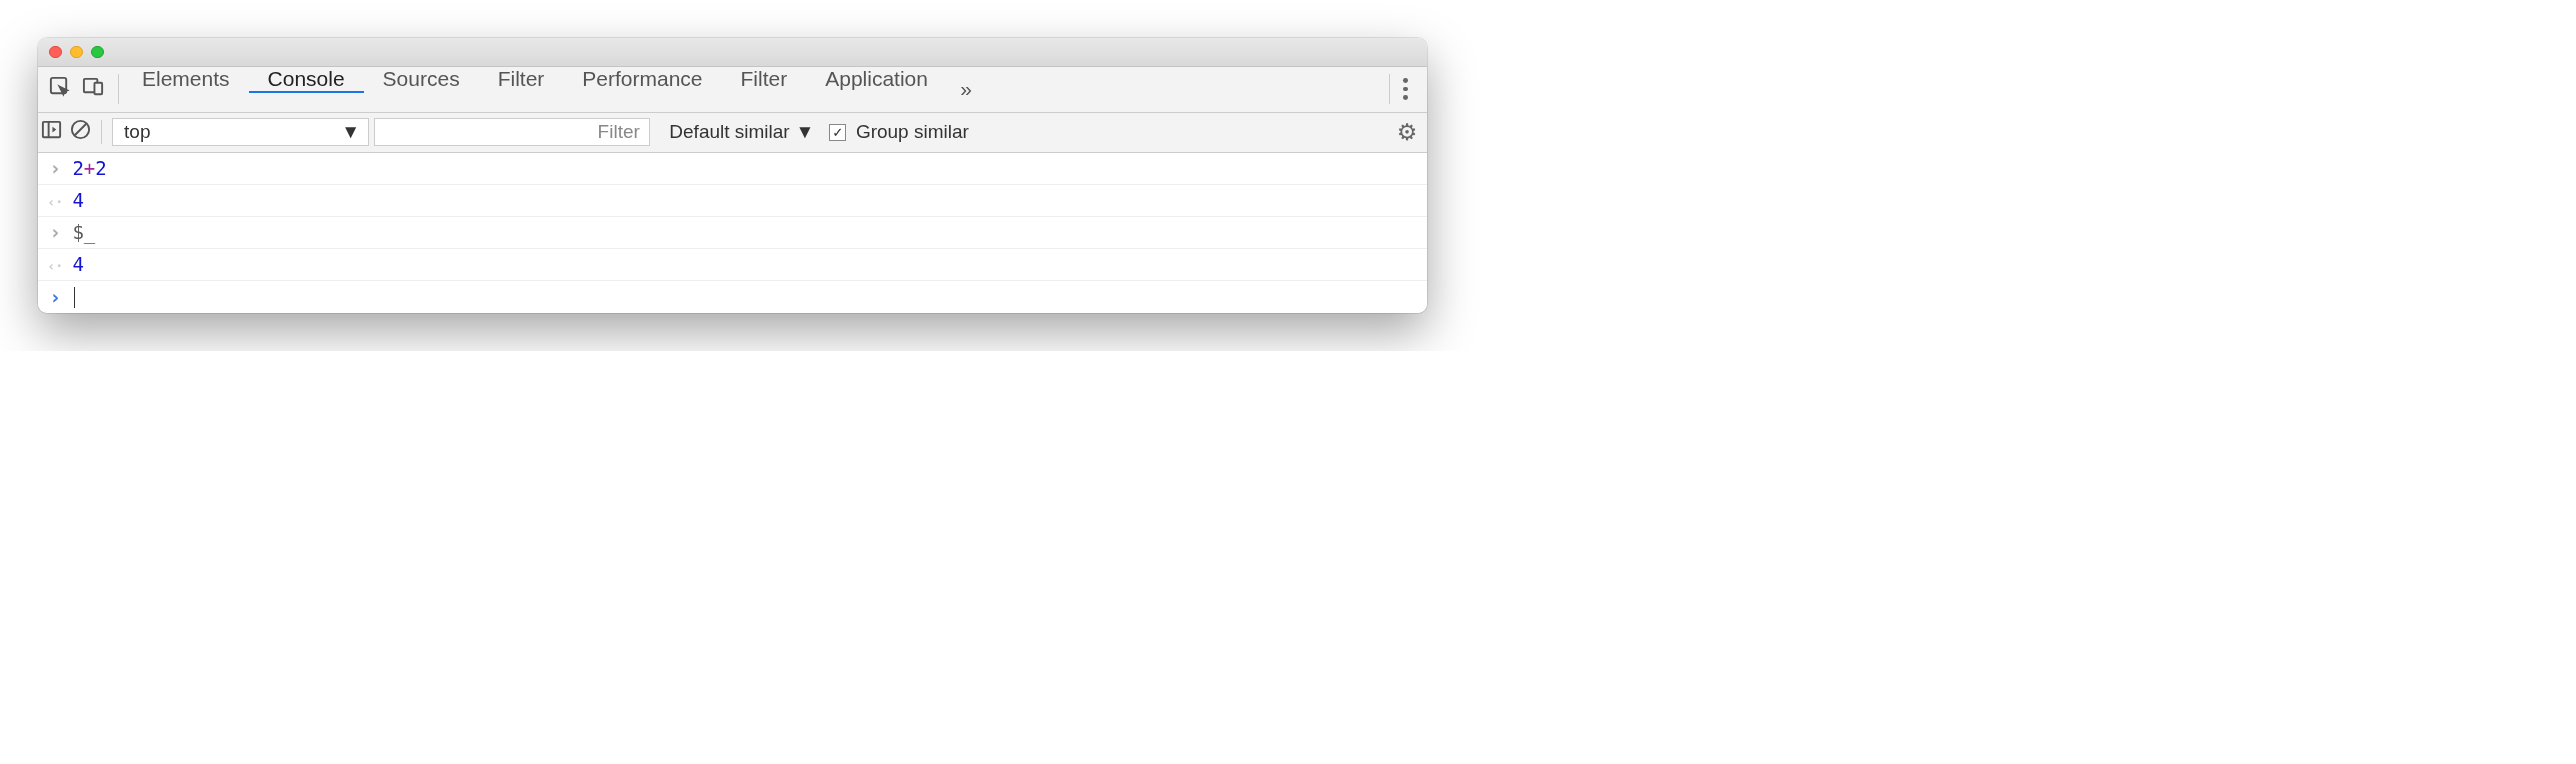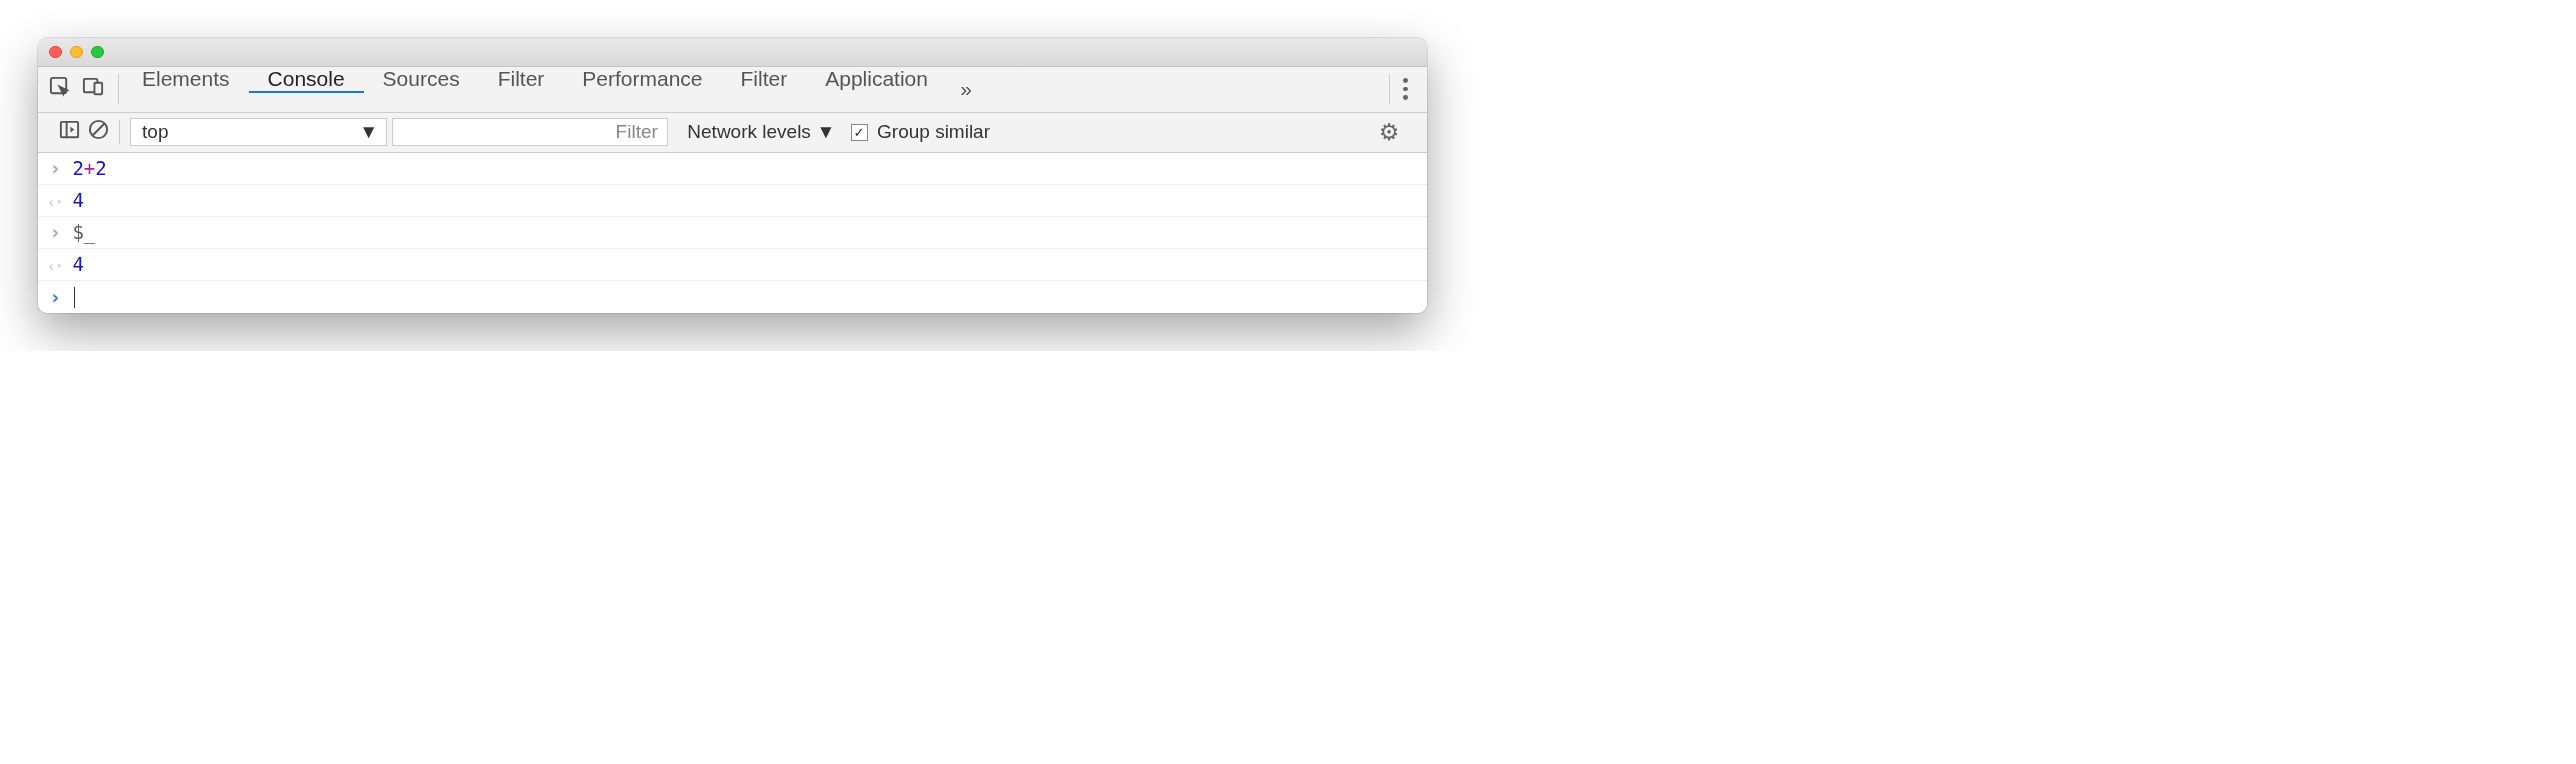--- a/index.html
+++ b/index.html
@@ -112,21 +112,21 @@
     border-radius: 50%;
   }
 
   
   .toolbar {
     display: flex;
     align-items: center;
     height: 40px;
     background: #f3f3f3;
     border-bottom: 1px solid #ccc;
-    padding: 0 20px;
+    padding: 0 2px;
     gap: 5.7px;
     font-size: 19px;
   }
   .context-select {
     display: flex;
     align-items: center;
     gap: 9.5px;
     background: #fff;
     border: 1px solid #ccc;
     height: 28.5px;
@@ -297,21 +297,21 @@
     <div class="vsep"></div>
 
     <div class="context-select">
       <span>top</span>
       <span>▼</span>
     </div>
 
     <input class="filter-input" placeholder="Filter" style="">
 
     <div class="levels">
-      <span>Network levels</span>
+      <span>Default similar</span>
       <span>▼</span>
     </div>
 
     <span class="checkbox">✓</span>
     <span>Group similar</span>
 
     <span class="spacer"></span>
 
     <span class="gear">
       <span>⚙</span>

